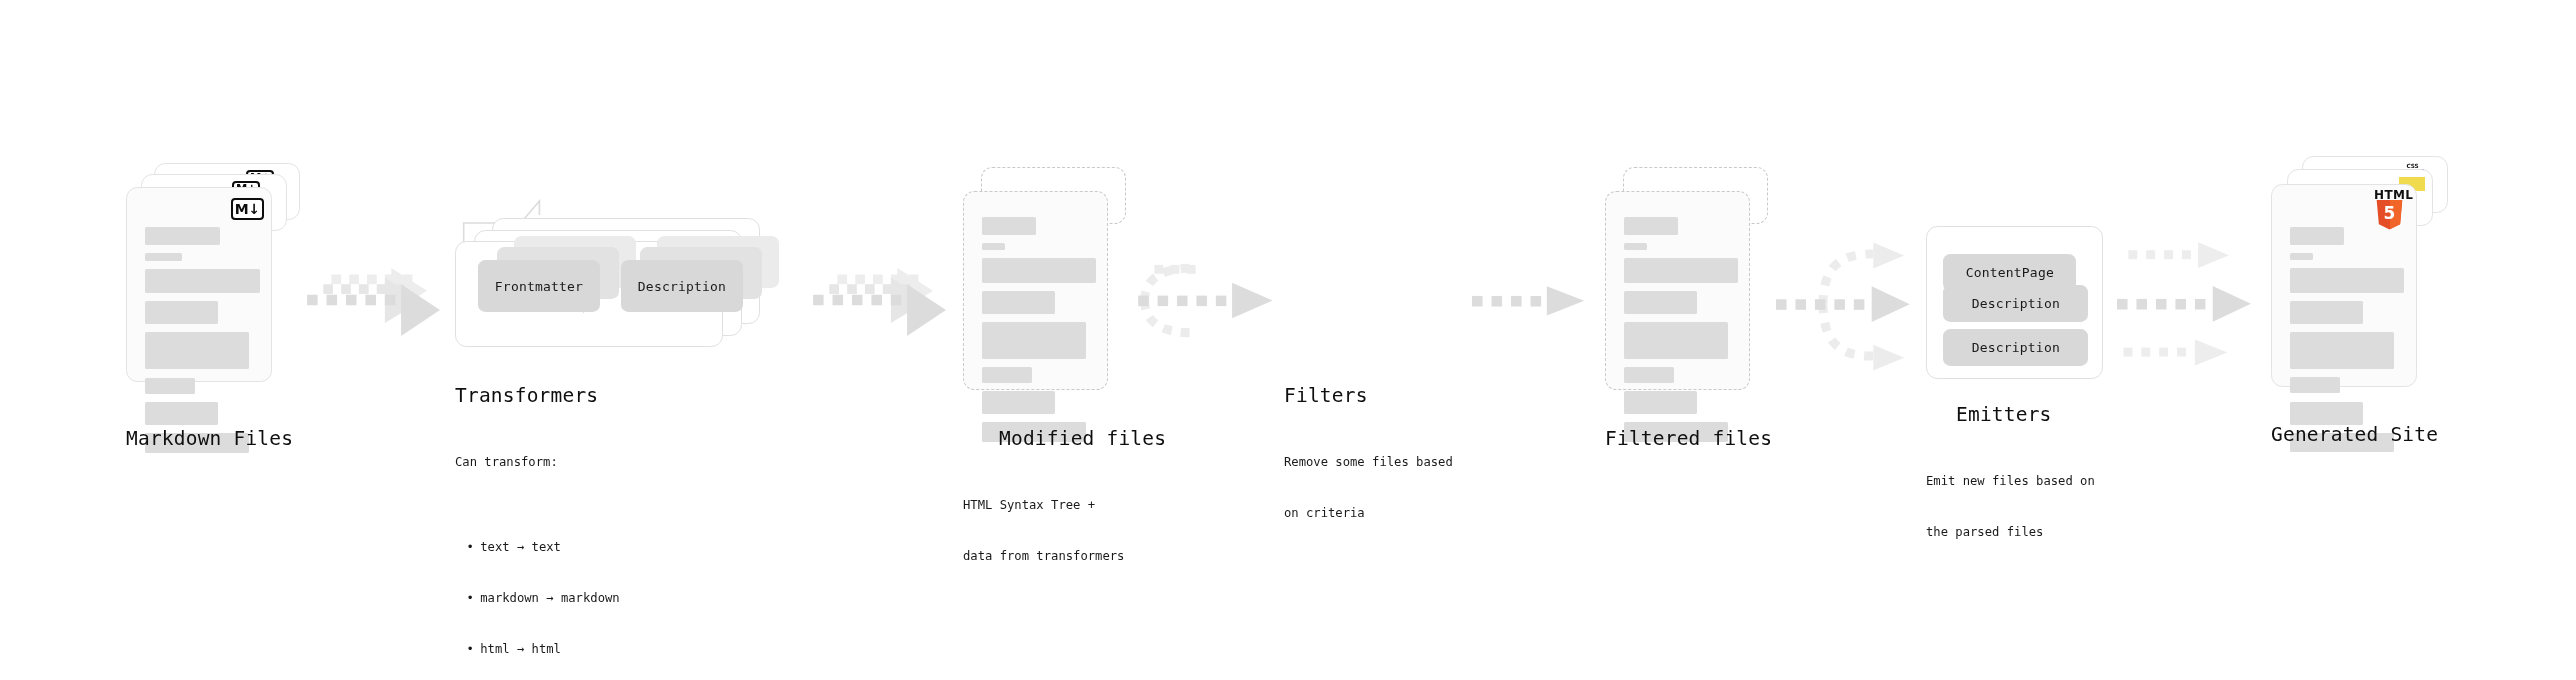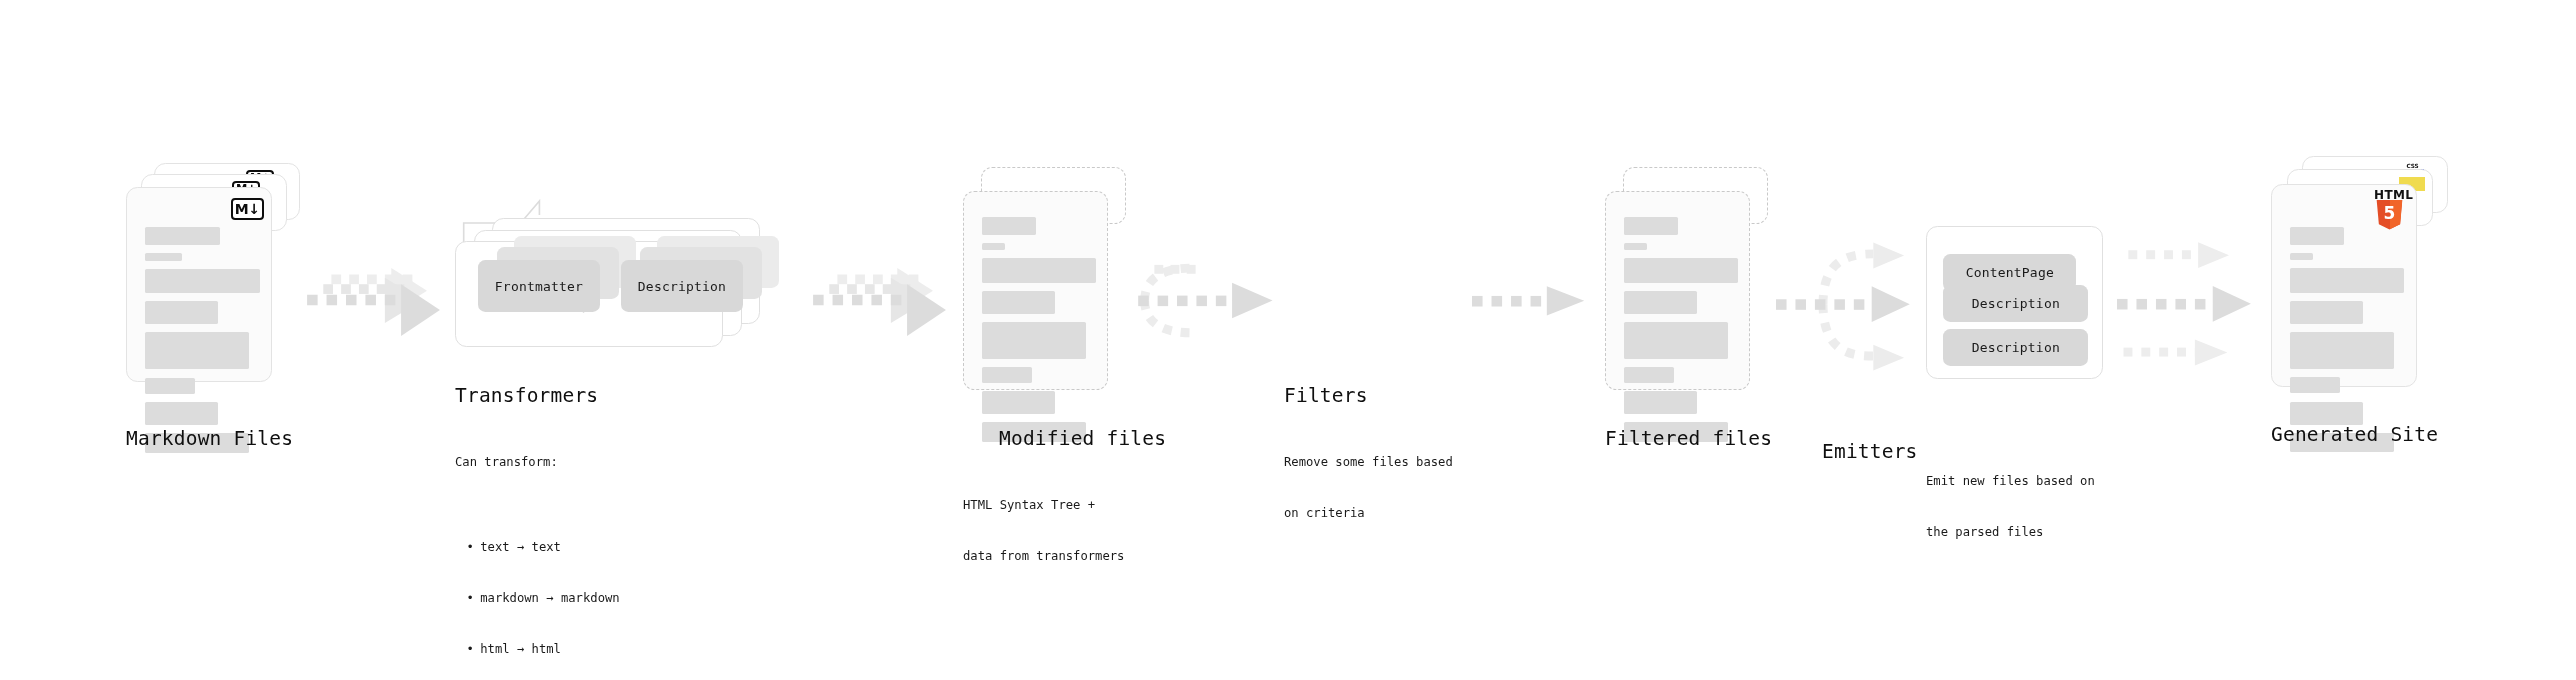--- a/index.html
+++ b/index.html
@@ -416,21 +416,21 @@
         <polygon points="118,62 165,84 118,106"></polygon>
       </g>
     </svg>
   </div>
 
   <div class="procbox" style="left:1926px; top:226px; width:177px; height:153px;">
     <div class="chip" style="left:16.3px; top:27px; width:133px; height:37px;">ContentPage</div>
     <div class="chip" style="left:16.3px; top:58px; width:145px; height:37px;">Description</div>
     <div class="chip" style="left:16.3px; top:102px; width:145px; height:37px;">Description</div>
   </div>
-  <div class="title" style="left:1822px; top:403px;margin-top:37px;">Emitters</div>
+  <div class="title" style="left:1956px; top:403px;">Emitters</div>
   <div class="sub" style="left:1926px; top:439px;">
     <div>Emit new files based on</div>
     <div>the parsed files</div>
   </div>
 
   <div class="arrowgroup" style="left:2117px; top:234px;">
     <svg width="142" height="138" viewBox="0 0 175 170">
       <g fill="#ededed">
         <rect x="14" y="20" width="11" height="11"></rect>
           <rect x="36" y="20" width="11" height="11"></rect>

